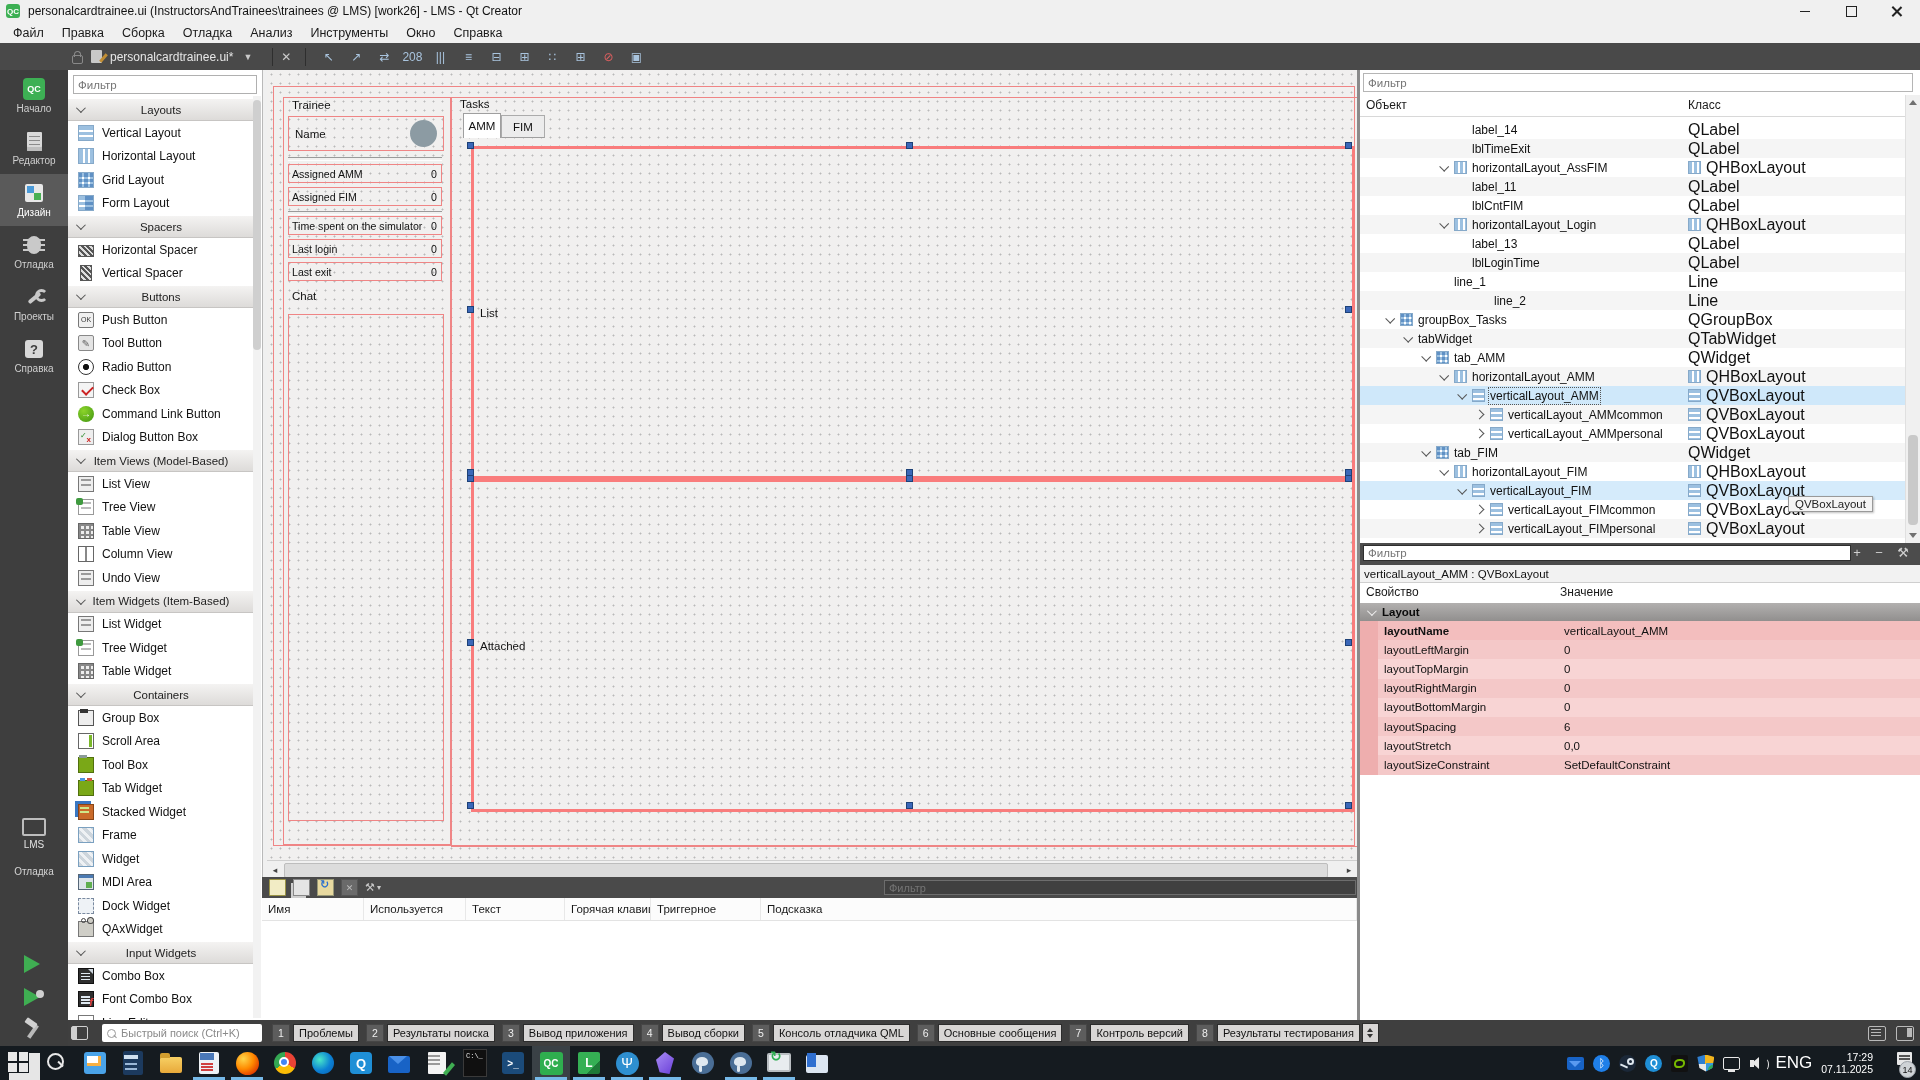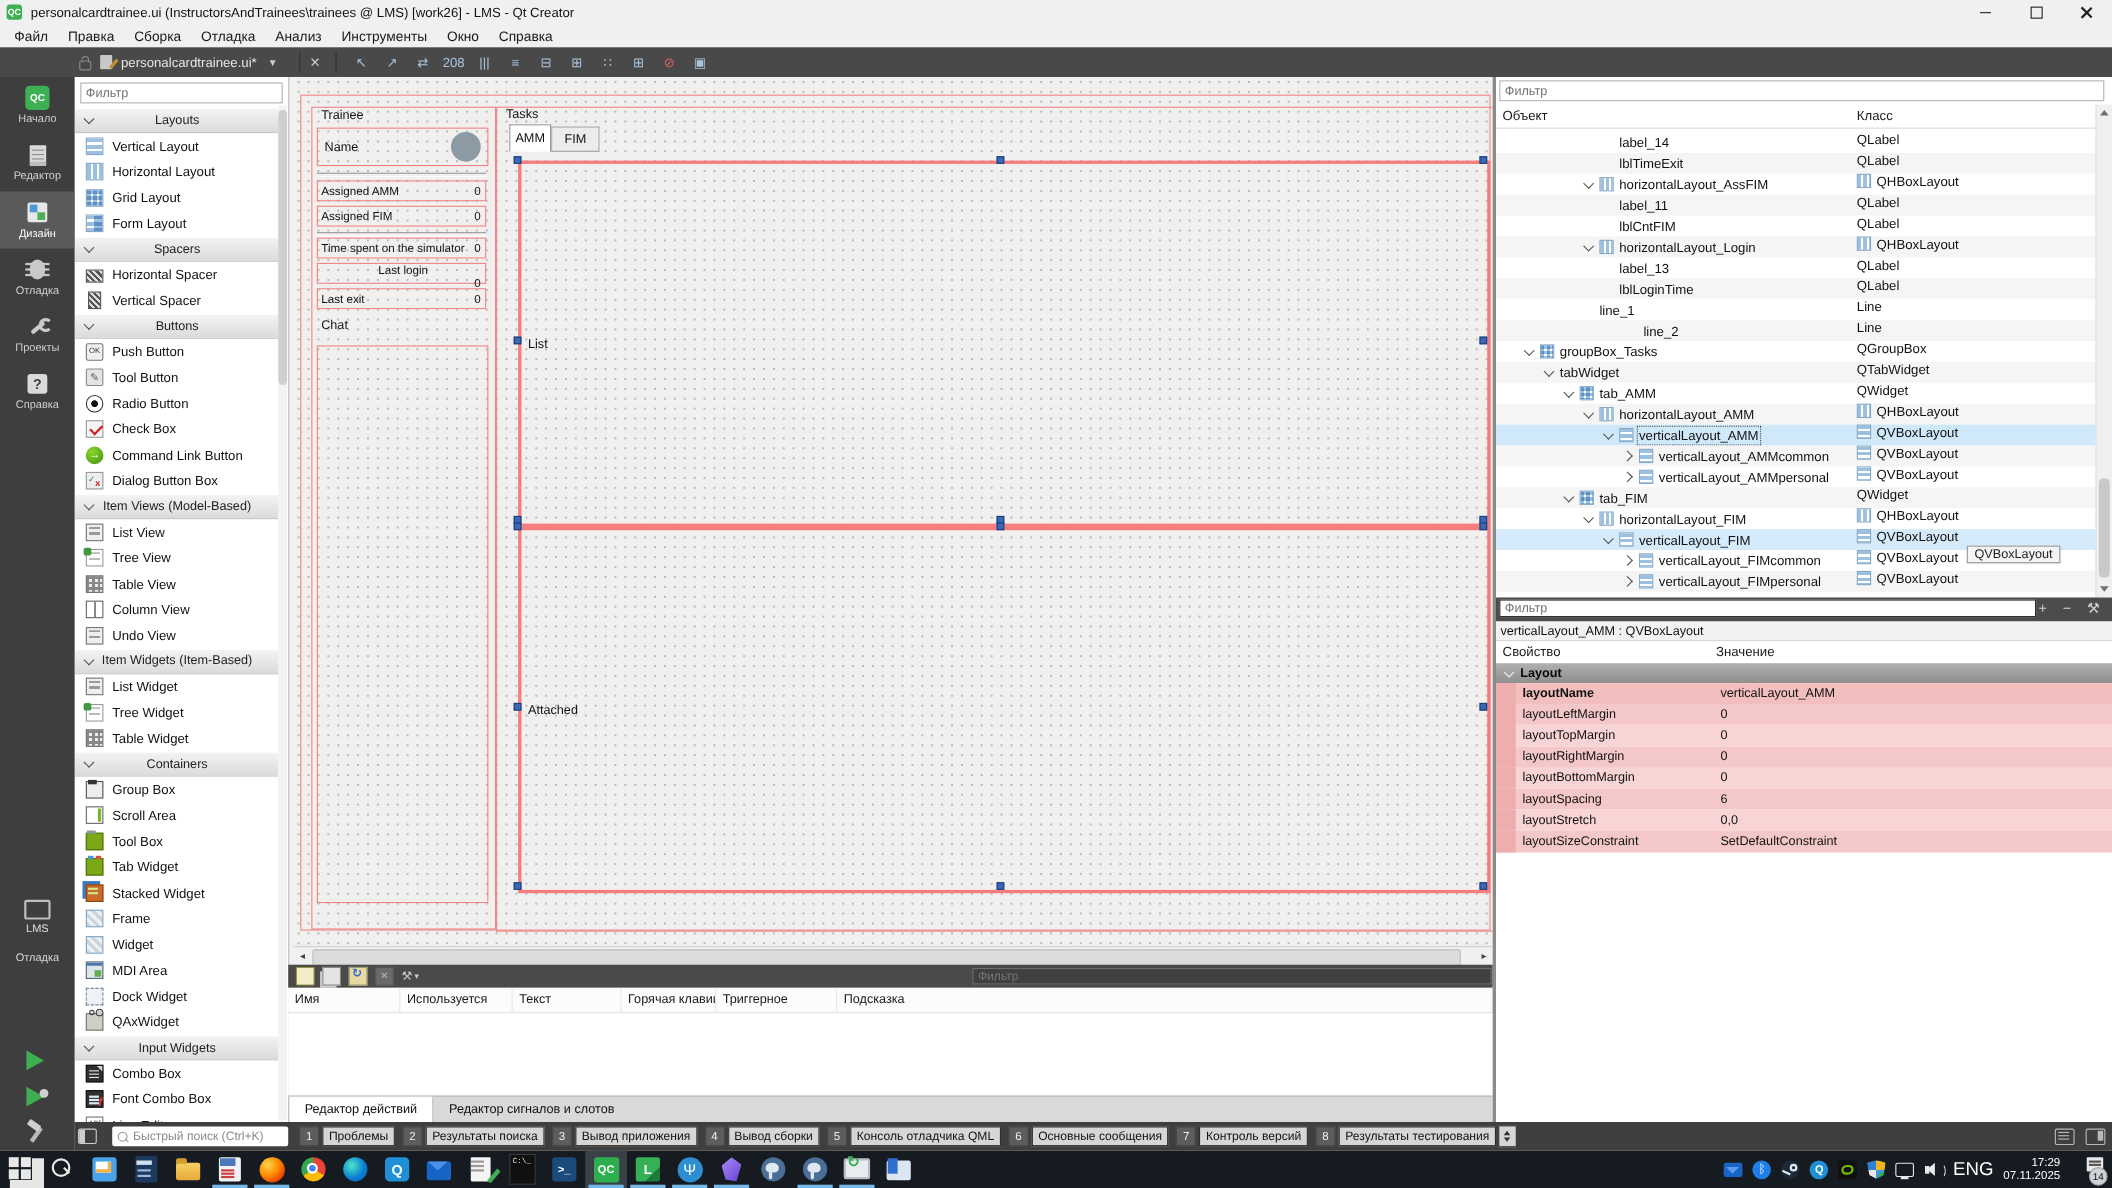--- a/index.html
+++ b/index.html
@@ -170,21 +170,21 @@
 #obj-filter{position:absolute;left:3px;top:3px;width:540px;height:17px;border:1px solid #b5b5b5;font-size:11.5px;padding:0 4px;color:#555;font-family:inherit}
 #obj-header{position:absolute;left:0;top:25px;width:546px;height:21px;border-bottom:1px solid #d8d8d8;background:#fff}
 .obj-colname{position:absolute;top:3px;font-size:12px;color:#1a1a1a}
 #obj-rows{position:absolute;left:0;top:50px;width:546px}
 .orow{height:19px;display:flex;align-items:center;position:relative}
 .orow.alt{background:#f5f5f5}
 .orow.sel{background:#cfe8fa}
 .orow.hl{background:#d5ebfb}
 .oname{display:flex;align-items:center;font-size:12px;white-space:nowrap}
 .orow.sel .oname-text{outline:1px dotted #555;outline-offset:1px}
-.ocls{position:absolute;left:328px;top:0;height:19px;display:flex;align-items:flex-start;font-size:12px;white-space:nowrap}
+.ocls{position:absolute;left:328px;top:0;height:19px;display:flex;align-items:center;font-size:16px;white-space:nowrap}
 .ticon{width:13px;height:13px;margin-right:5px;flex:none;box-sizing:border-box}
 .ti-hlayout{background:repeating-linear-gradient(90deg,#9cc0e0 0 3px,#fff 3px 5px);border:1px solid #86a9c9}
 .ti-vlayout{background:repeating-linear-gradient(180deg,#9cc0e0 0 3px,#fff 3px 5px);border:1px solid #86a9c9}
 .ti-glayout{background:repeating-linear-gradient(180deg,#9cc0e0 0 3px,#fff 3px 5px),repeating-linear-gradient(90deg,#9cc0e0 0 3px,#fff 3px 5px);background-blend-mode:multiply;border:1px solid #86a9c9}
 .oexp{width:6px;height:6px;border-right:1.5px solid #555;border-bottom:1.5px solid #555;display:inline-block;margin-right:7px;flex:none}
 .oexp.open{transform:rotate(45deg) translateY(-1px)}
 .oexp.closed{transform:rotate(-45deg)}
 .oexp.none{visibility:hidden}
 #obj-scroll{position:absolute;right:0;top:25px;width:14px;height:448px;background:#f0f0f0;border-left:1px solid #e0e0e0}
 .scroll-tri{position:absolute;left:3px;width:0;height:0;border-left:4px solid transparent;border-right:4px solid transparent}
@@ -593,21 +593,21 @@
           <div class="val">0</div>
         </div>
         <div class="trow" style="top: 89px;">
           <div class="lbl">Assigned FIM</div>
           <div class="val">0</div>
         </div>
         <div class="trow" style="top: 118px;">
           <div class="lbl">Time spent on the simulator</div>
           <div class="val">0</div>
         </div>
-        <div class="trow" style="top: 141px; flex-direction: column;">
+        <div class="trow" style="top: 141px;">
           <div class="lbl">Last login</div>
           <div class="val">0</div>
         </div>
         <div class="trow" style="top: 164px;">
           <div class="lbl">Last exit</div>
           <div class="val">0</div>
         </div>
       </div>
     <div class="gtitle" style="left:6px;top:192px">Chat</div>
     <div class="redbox" style="left:4px;top:216px;width:154px;height:505px"></div>
@@ -660,24 +660,20 @@
     <input id="ae-filter" placeholder="Фильтр" style="">
   </div>
   <div id="ae-header">
       <div class="ae-col" style="width: 102px;">Имя</div>
       <div class="ae-col" style="width: 102px;">Используется</div>
       <div class="ae-col" style="width: 99px;">Текст</div>
       <div class="ae-col" style="width: 86px;">Горячая клавиш</div>
       <div class="ae-col" style="width: 110px;">Триггерное</div>
       <div class="ae-col" style="width: 596px;">Подсказка</div>
     </div>
-  <div id="ae-tabs">
-      <div class="ae-tab sel">Редактор действий</div>
-      <div class="ae-tab">Редактор сигналов и слотов</div>
-    </div>
 </div>
 
 <div id="splitter-v" class="abs"></div>
 
 <div id="objpane" class="abs">
   <input id="obj-filter" placeholder="Фильтр" style="">
   <div id="obj-header">
     <div class="obj-colname" style="left:6px">Объект</div>
     <div class="obj-colname" style="left:328px">Класс</div>
   </div>

